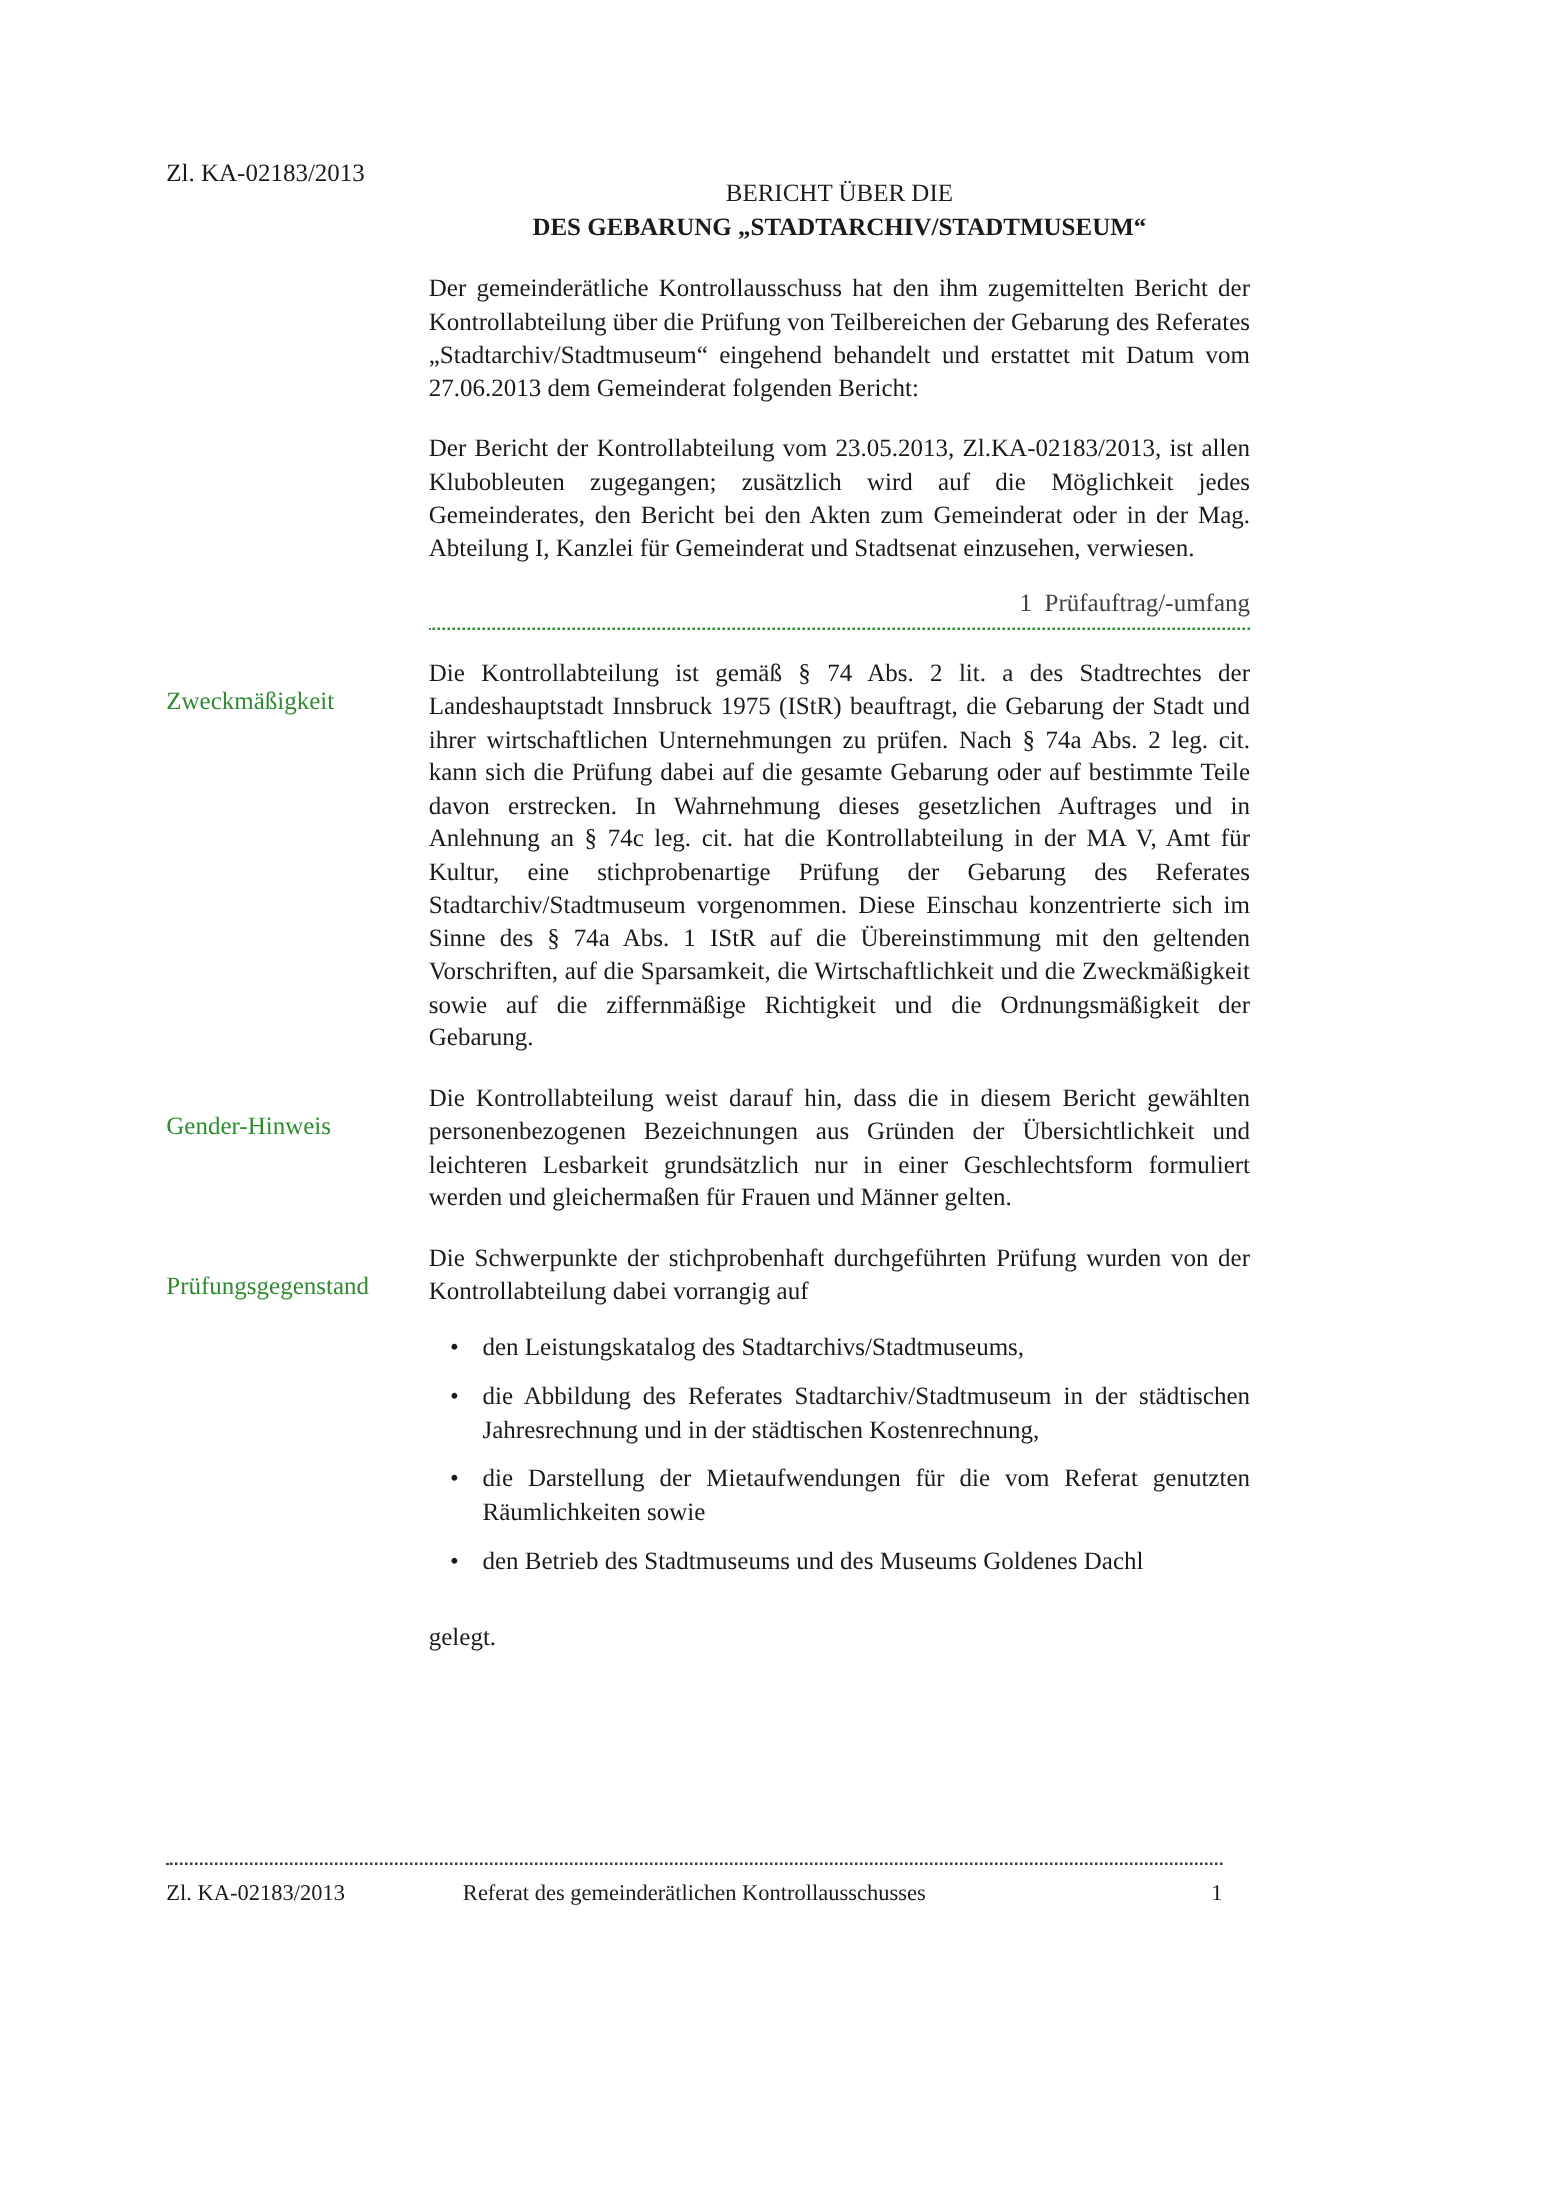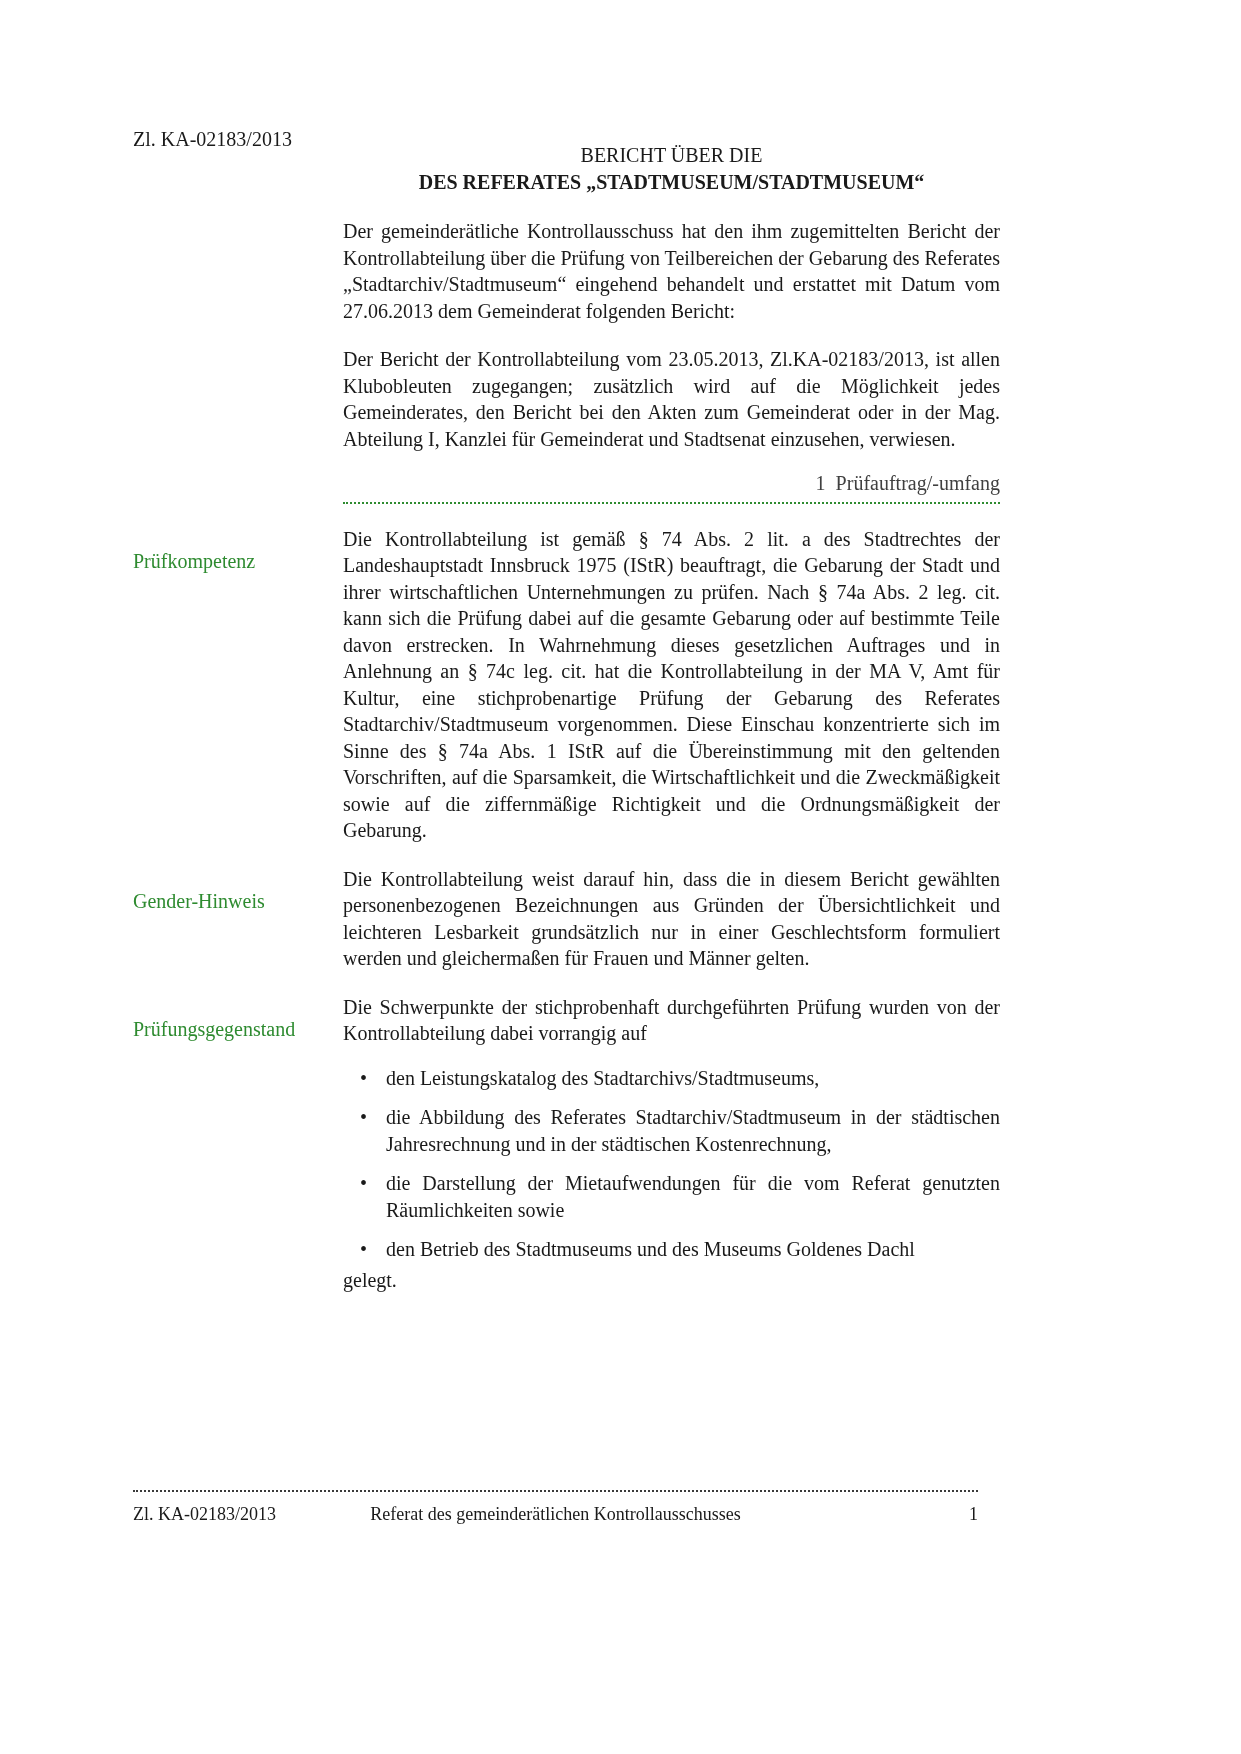--- a/index.html
+++ b/index.html
@@ -73,21 +73,21 @@
   .bullet-marker {
     width: 26px;
     flex: 0 0 26px;
   }
   .bullet-text {
     flex: 1;
     text-align: justify;
     hyphens: auto;
   }
   .closing {
-    margin-top: 4px;
+    margin-top: 34px;
   }
   .footer {
     position: absolute;
     left: 133px;
     top: 1490px;
     width: 845px;
     border-top: 2px dotted #3a3a3a;
     padding-top: 9px;
     font-size: 18px;
     display: grid;
@@ -102,33 +102,33 @@
 <body>
 
 <div class="page">
 
   <div class="ref-number">Zl. KA-02183/2013</div>
 
   <div class="content">
 
     <div class="title-block">
       <div class="title-line">BERICHT ÜBER DIE</div>
-      <div class="title-line bold">DES REFERATES „STADTMUSEUM/STADTMUSEUM“</div>
+      <div class="title-line bold">DES GEBARUNG „STADTARCHIV/STADTMUSEUM“</div>
     </div>
 
     <p class="para">Der gemeinderätliche Kontrollausschuss hat den ihm zugemittelten Bericht der Kontrollabteilung über die Prüfung von Teilbereichen der Gebarung des Referates „Stadtarchiv/Stadtmuseum“ eingehend behandelt und erstattet mit Datum vom 27.06.2013 dem Gemeinderat folgenden Bericht:</p>
 
     <p class="para">Der Bericht der Kontrollabteilung vom 23.05.2013, Zl.KA-02183/2013, ist allen Klubobleuten zugegangen; zusätzlich wird auf die Möglichkeit jedes Gemeinderates, den Bericht bei den Akten zum Gemeinderat oder in der Mag. Abteilung I, Kanzlei für Gemeinderat und Stadtsenat einzusehen, verwiesen.</p>
 
     <div class="section-heading">
       <span>1  Prüfauftrag/-umfang</span>
     </div>
 
     <div class="section-row">
-      <div class="side-label">Prüfkompetenz</div>
+      <div class="side-label">Zweckmäßigkeit</div>
       <p class="para">Die Kontrollabteilung ist gemäß § 74 Abs. 2 lit. a des Stadtrechtes der Landeshauptstadt Innsbruck 1975 (IStR) beauftragt, die Gebarung der Stadt und ihrer wirtschaftlichen Unternehmungen zu prüfen. Nach § 74a Abs. 2 leg. cit. kann sich die Prüfung dabei auf die gesamte Gebarung oder auf bestimmte Teile davon erstrecken. In Wahrnehmung dieses gesetzlichen Auftrages und in Anlehnung an § 74c leg. cit. hat die Kontrollabteilung in der MA V, Amt für Kultur, eine stichprobenartige Prüfung der Gebarung des Referates Stadtarchiv/Stadtmuseum vorgenommen. Diese Einschau konzentrierte sich im Sinne des § 74a Abs. 1 IStR auf die Übereinstimmung mit den geltenden Vorschriften, auf die Sparsamkeit, die Wirtschaftlichkeit und die Zweckmäßigkeit sowie auf die ziffernmäßige Richtigkeit und die Ordnungsmäßigkeit der Gebarung.</p>
     </div>
 
     <div class="section-row">
       <div class="side-label">Gender-Hinweis</div>
       <p class="para">Die Kontrollabteilung weist darauf hin, dass die in diesem Bericht gewählten personenbezogenen Bezeichnungen aus Gründen der Übersichtlichkeit und leichteren Lesbarkeit grundsätzlich nur in einer Geschlechtsform formuliert werden und gleichermaßen für Frauen und Männer gelten.</p>
     </div>
 
     <div class="section-row">
       <div class="side-label">Prüfungsgegenstand</div>

